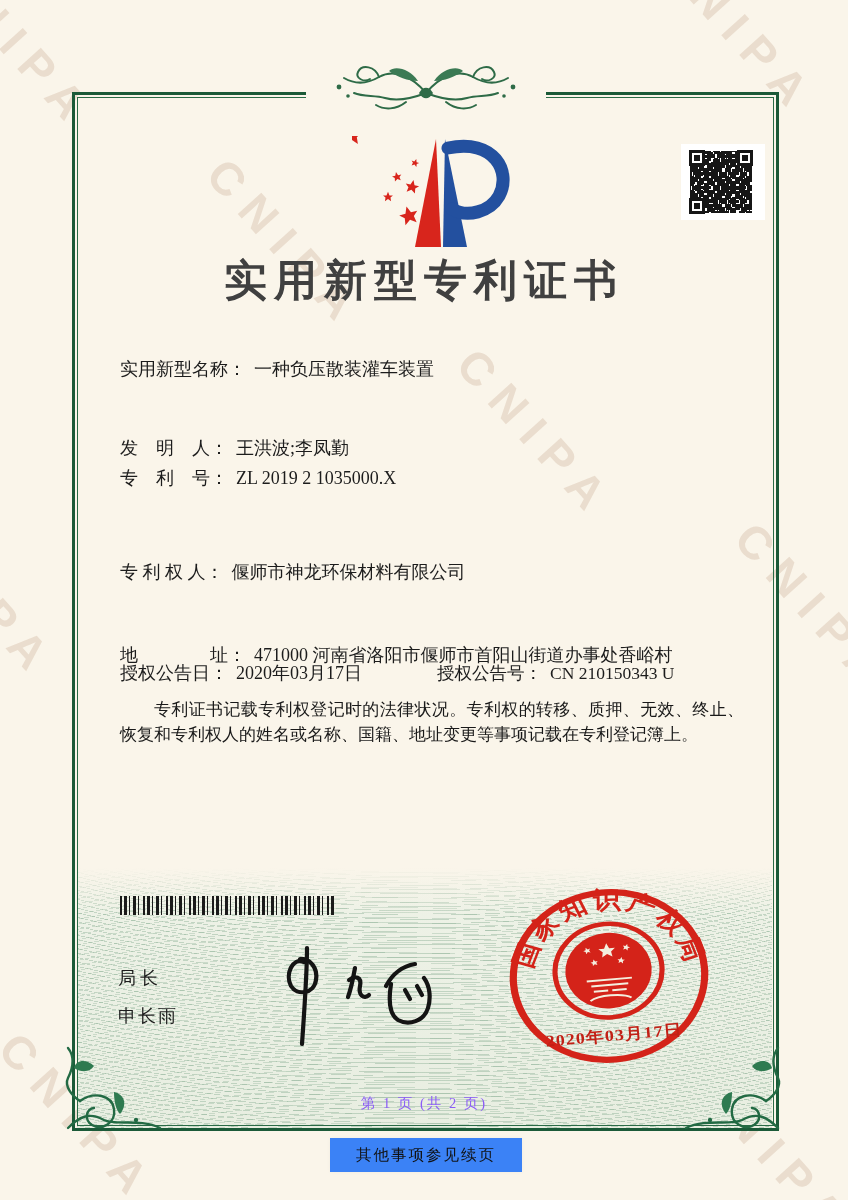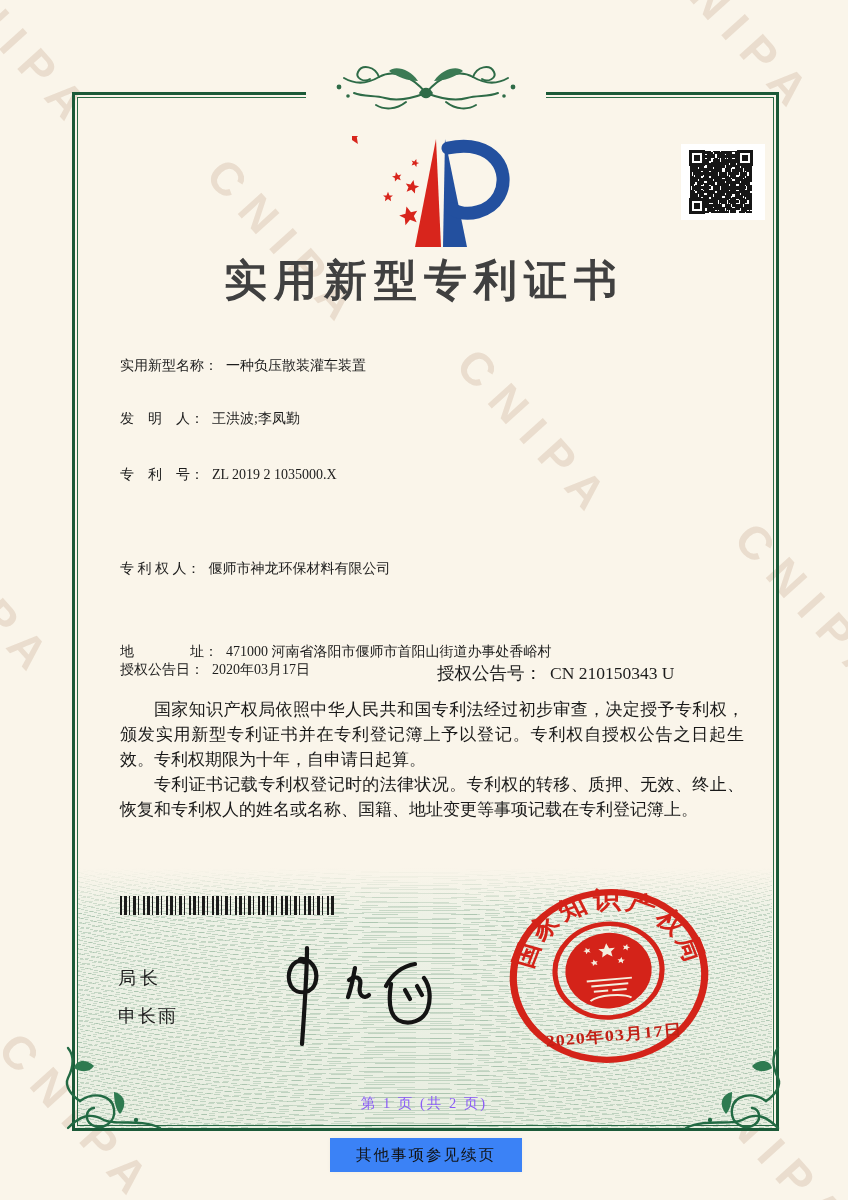--- a/index.html
+++ b/index.html
@@ -37,23 +37,23 @@
       repeating-conic-gradient(#161616 0 25%, rgba(0,0,0,0) 0 50%) 2px 3px/11px 9px,
       repeating-conic-gradient(#161616 0 25%, rgba(0,0,0,0) 0 50%) 5px 1px/9px 13px;}
   .finder{position:absolute;width:16px;height:16px;border:3px solid #161616;background:#fff;box-sizing:border-box;}
   .finder::after{content:"";position:absolute;inset:2px;background:#161616;}
   .f-tl{left:-1px;top:-1px;} .f-tr{right:-1px;top:-1px;} .f-bl{left:-1px;bottom:-1px;}
 
   .title{position:absolute;left:0;top:252px;width:100%;text-align:center;
          font-size:43px;font-weight:bold;letter-spacing:7px;color:#404040;}
 
   
-  .row{position:absolute;left:120px;font-size:14px;white-space:nowrap;}
+  .row{position:absolute;left:120px;font-size:18px;white-space:nowrap;}
   .row .val{margin-left:8px;}
-  .r0{top:357px;} .r1{top:410px;} .r2{top:466px;} .r3{top:513px;}
+  .r0{top:357px;} .r1{top:436px;} .r2{top:466px;} .r3{top:513px;}
   .r4{top:560px;} .r5{top:611px;margin-top:32px;} .r6{top:661px;}
   .row-b{position:absolute;left:437px;top:661px;font-size:17.5px;white-space:nowrap;}
   .row-b .val{margin-left:8px;}
 
   
   .body-text{position:absolute;left:120px;top:697px;width:624px;font-size:17px;
              line-height:25px;text-align:justify;color:#191919;}
   .body-text p{margin:0;text-indent:2em;}
 
   
@@ -177,21 +177,20 @@
     <span>地　　　　址：</span><span class="val">471000 河南省洛阳市偃师市首阳山街道办事处香峪村</span>
   </div>
   <div class="row r6">
     <span>授权公告日：</span><span class="val">2020年03月17日</span>
   </div>
   <div class="row-b">
     <span>授权公告号：</span><span class="val">CN 210150343 U</span>
   </div>
 
   <div class="body-text">
-    <p>国家知识产权局依照中华人民共和国专利法经过初步审查，决定授予专利权，颁发实用新型专利证书并在专利登记簿上予以登记。专利权自授权公告之日起生效。专利权期限为十年，自申请日起算。</p>
     <p>专利证书记载专利权登记时的法律状况。专利权的转移、质押、无效、终止、恢复和专利权人的姓名或名称、国籍、地址变更等事项记载在专利登记簿上。</p>
   </div>
 
   <div class="barcode"></div>
 
   <div class="signer-title">局长</div>
   <div class="signer-name">申长雨</div>
   <svg class="sig" width="200" height="108" viewBox="0 0 200 108">
     <g fill="none" stroke="#141414" stroke-width="4.2" stroke-linecap="round" stroke-linejoin="round">
       <path d="M52,20 C40,15 33,33 39,44 C45,54 62,52 64,38 C66,26 58,16 48,17"></path>

